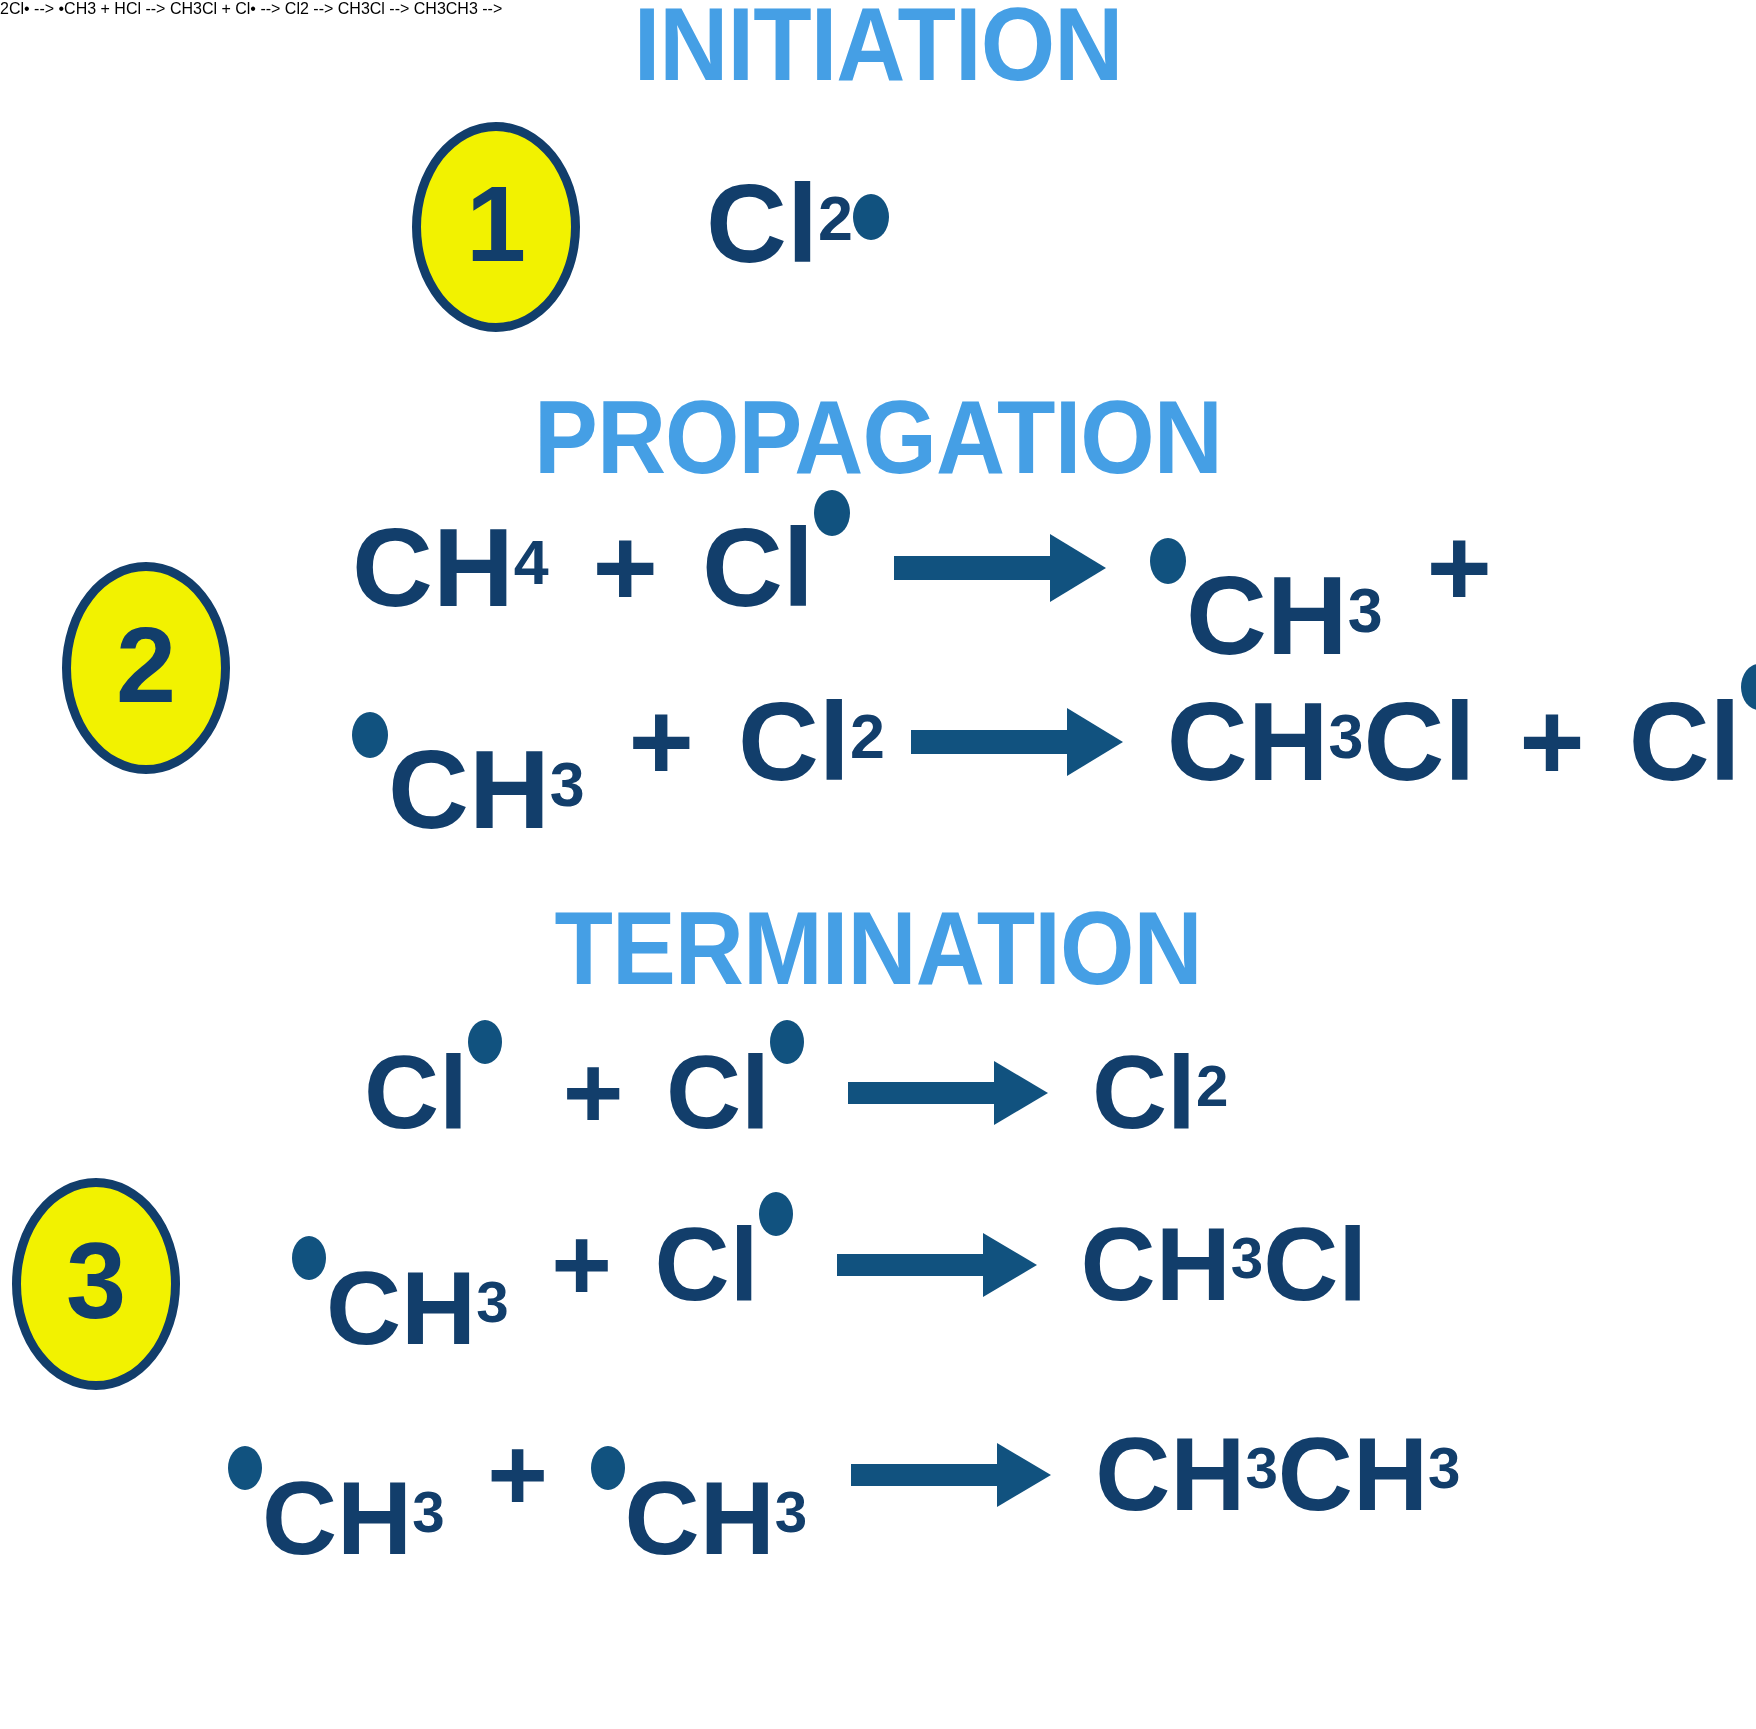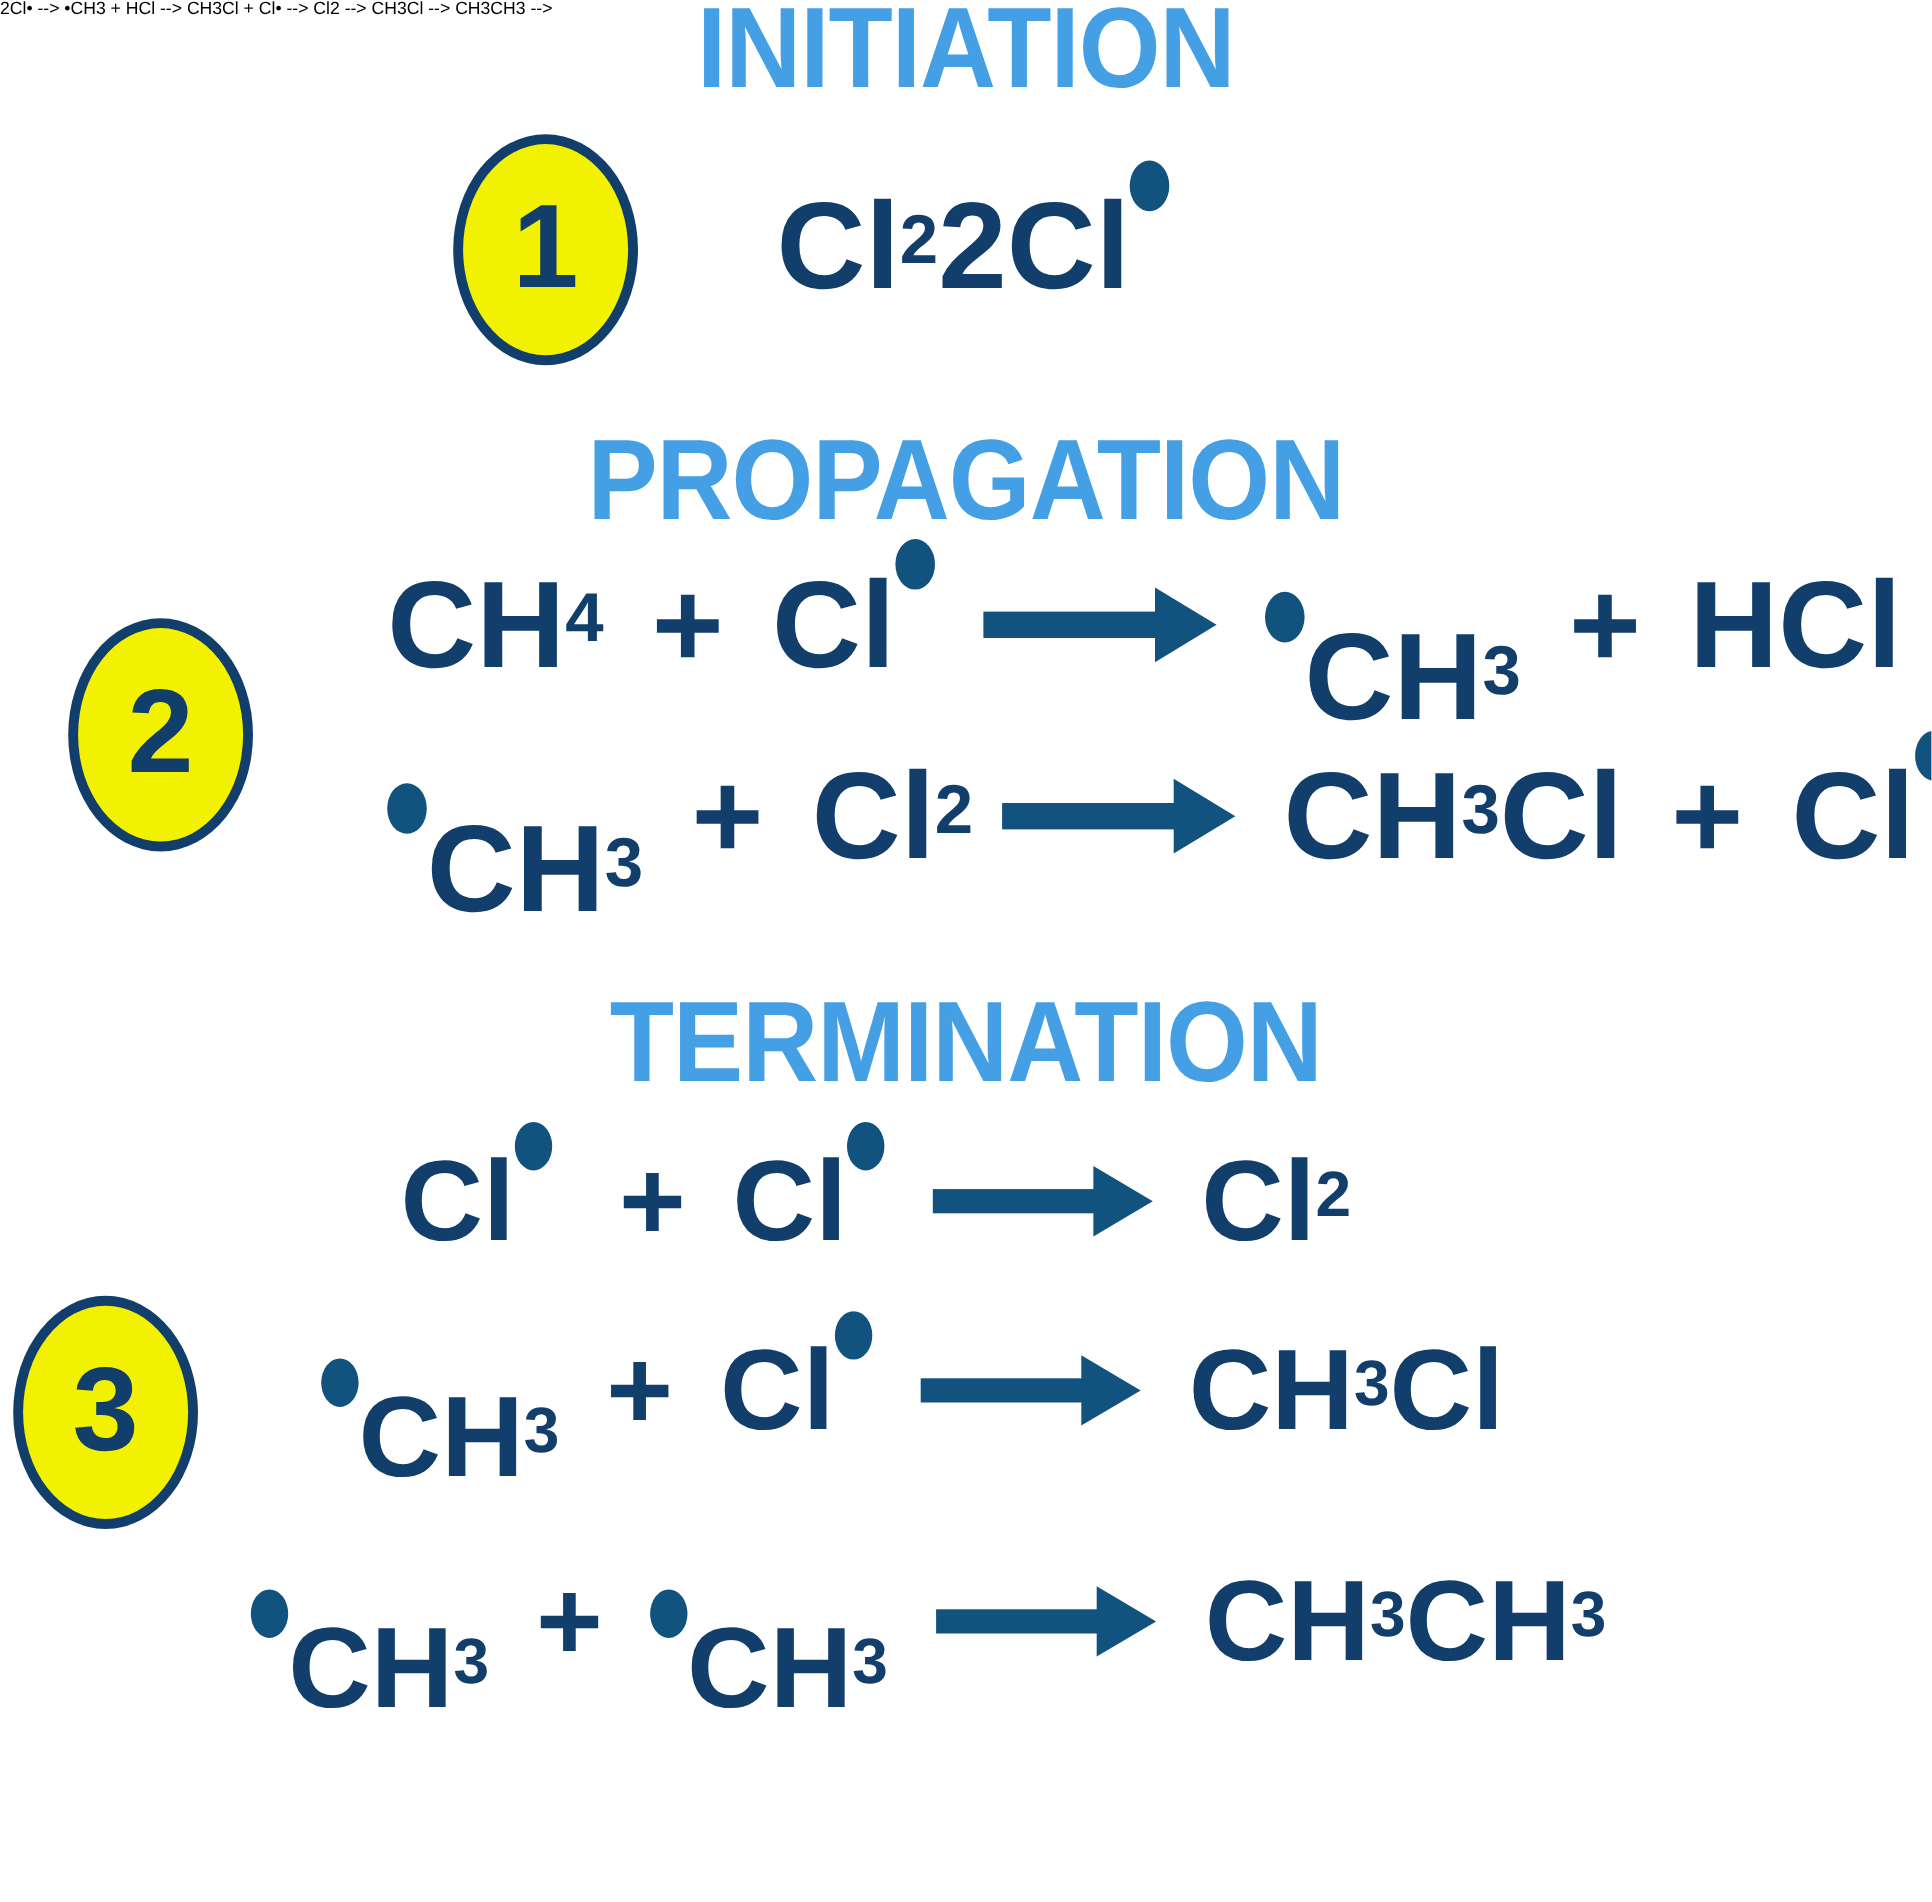--- a/index.html
+++ b/index.html
@@ -146,21 +146,20 @@
     <span class="step-num">1</span>
   </div>
 
    2Cl• --&gt;
   <div class="equation eq-lg" style="left:706px; top:168px;">
     <span class="term">
       <span>Cl</span>
         <span class="sub">2</span>
     </span>
     <span class="term">
-      <span>2Cl</span>
         <span class="dot"></span>
     </span>
   </div>
 
   
   <div class="section-title" style="left:0; top:385px; width:1756px;">PROPAGATION</div>
 
   <div class="step-oval" style="left:62px; top:562px; width:168px; height:212px;">
     <span class="step-num">2</span>
   </div>
@@ -185,23 +184,20 @@
     </span>
     <span class="gap-md"></span>
     <span class="term">
       <span class="dot"></span>
         <span>CH</span>
         <span class="sub">3</span>
     </span>
     <span class="gap-sm"></span>
     <span class="plus">+</span>
     <span class="gap-sm"></span>
-    <span class="term">
-      <span>HCl</span>
-    </span>
   </div>
 
    CH3Cl + Cl• --&gt;
   <div class="equation eq-lg" style="left:352px; top:686px;">
     <span class="term">
       <span class="dot"></span>
         <span>CH</span>
         <span class="sub">3</span>
     </span>
     <span class="gap-sm"></span>

